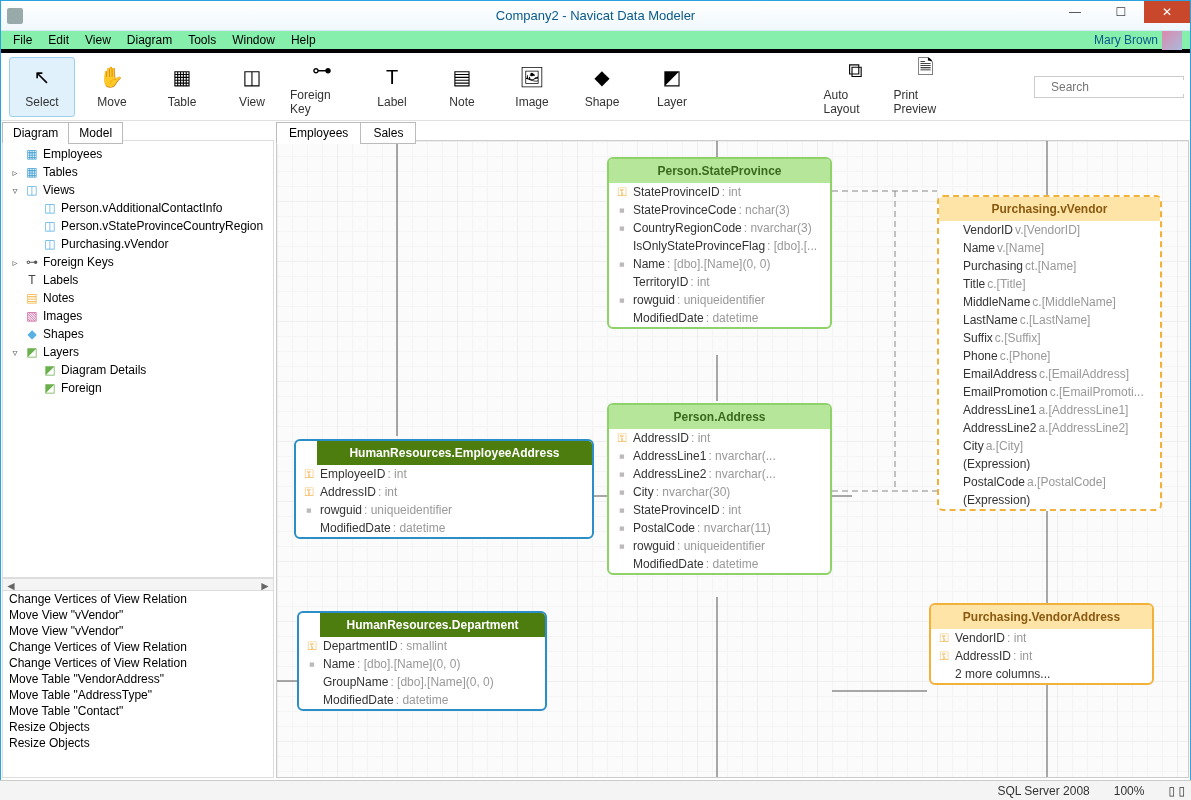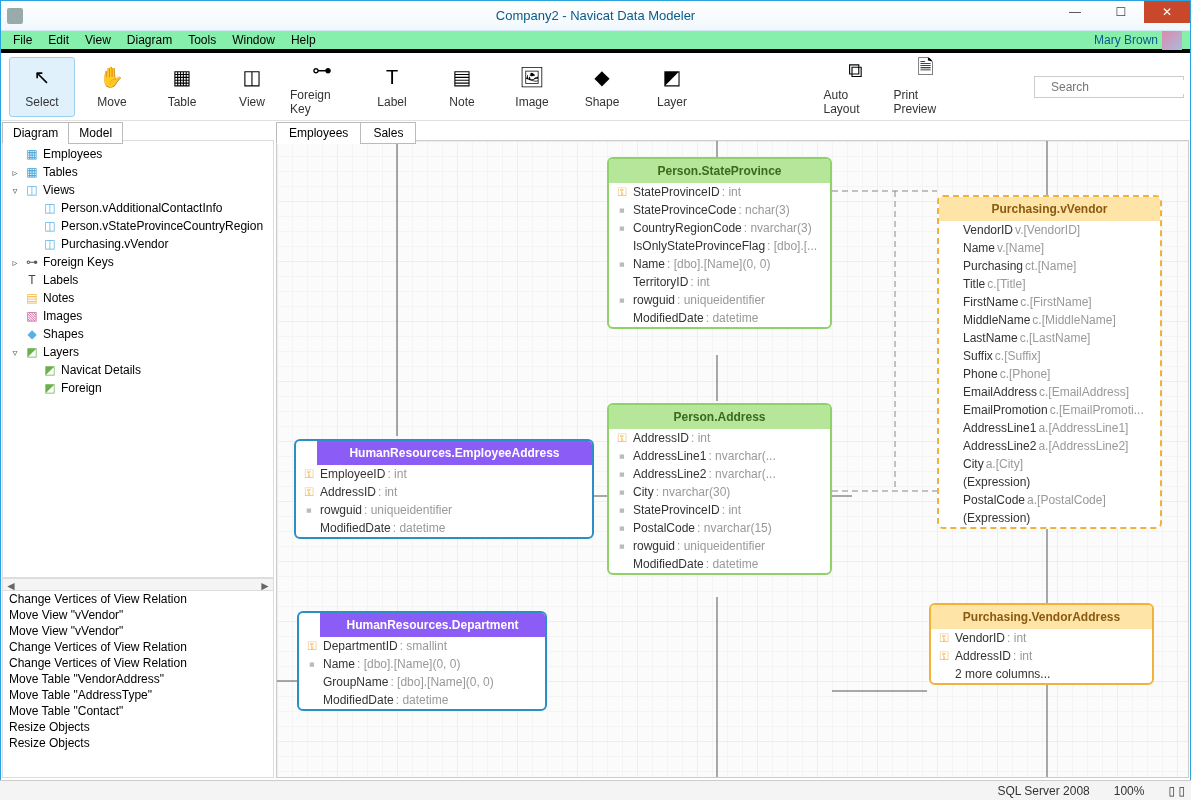--- a/index.html
+++ b/index.html
@@ -41,21 +41,21 @@
   background-color:#fbfbfb;
   background-image:linear-gradient(#eee 1px,transparent 1px),linear-gradient(90deg,#eee 1px,transparent 1px),linear-gradient(#f4f4f4 1px,transparent 1px),linear-gradient(90deg,#f4f4f4 1px,transparent 1px);
   background-size:60px 60px,60px 60px,15px 15px,15px 15px;
 }
 .entity { position:absolute; background:#fff; border-radius:6px; overflow:hidden;}
 .entity .ehdr { text-align:center; padding:5px 16px; font-weight:bold; color:#fff;}
 .entity .erow { display:flex; align-items:center; padding:2px 6px; font-size:12px;}
 .entity .ricon { width:14px; height:14px; margin-right:4px; display:flex; align-items:center; justify-content:center;}
 .entity .rname { color:#333;}
 .entity .rtype { color:#999; margin-left:2px;}
-.blue { border:2px solid #2c8ec7;} .blue .ehdr{ background:#8b5cf6;margin-left:21px;}
+.blue { border:2px solid #2c8ec7;} .blue .ehdr{ background:#4d7c0f;margin-left:21px;}
 .green { border:2px solid #8fd26a;} .green .ehdr{ background:#b6e699; color:#3a6a1d;}
 .orange { border:2px solid #f2b23a;} .orange .ehdr{ background:#ffe4a8; color:#8a5a10;}
 .orange.dashed { border-style:dashed;}
 .statusbar { position:absolute; bottom:0; left:0; right:0; height:20px; background:#f4f4f4; border-top:1px solid #ccc; display:flex; align-items:center; justify-content:flex-end; padding:0 6px; font-size:11px; color:#333;}
 .statusbar span{ margin-left:24px;}
 .key { color:#f0a020;}
 .diamond { color:#bbb; transform:rotate(45deg); display:inline-block; font-size:8px;}
 svg.conn { position:absolute; top:0; left:0; width:100%; height:100%; pointer-events:none;}
 </style>
 </head>
@@ -204,21 +204,21 @@
         <span>Shapes</span>
       </div>
       <div class="tnode" style="padding-left: 6px;">
         <span class="exp">▿</span>
         <span class="ticon2" style="color:#6ab04c">◩</span>
         <span>Layers</span>
       </div>
       <div class="tnode" style="padding-left: 24px;">
         <span class="exp"></span>
         <span class="ticon2" style="color:#6ab04c">◩</span>
-        <span>Navicat Details</span>
+        <span>Diagram Details</span>
       </div>
       <div class="tnode" style="padding-left: 24px;">
         <span class="exp"></span>
         <span class="ticon2" style="color:#6ab04c">◩</span>
         <span>Foreign</span>
       </div>
     </div>
   <div class="hist">
     <div class="scrollhint">
         <span>◄</span>
@@ -352,21 +352,21 @@
           <span class="diamond">◆</span>
         </span>
         <span class="rname">StateProvinceID</span>
         <span class="rtype">: int</span>
       </div>
       <div class="erow">
         <span class="ricon">
           <span class="diamond">◆</span>
         </span>
         <span class="rname">PostalCode</span>
-        <span class="rtype">: nvarchar(15)</span>
+        <span class="rtype">: nvarchar(11)</span>
       </div>
       <div class="erow">
         <span class="ricon">
           <span class="diamond">◆</span>
         </span>
         <span class="rname">rowguid</span>
         <span class="rtype">: uniqueidentifier</span>
       </div>
       <div class="erow">
         <span class="ricon"></span>
@@ -444,25 +444,20 @@
       </div>
       <div class="erow">
         <span class="ricon"></span>
         <span class="rname">Purchasing</span>
         <span class="rtype">  ct.[Name]</span>
       </div>
       <div class="erow">
         <span class="ricon"></span>
         <span class="rname">Title</span>
         <span class="rtype">  c.[Title]</span>
-      </div>
-      <div class="erow">
-        <span class="ricon"></span>
-        <span class="rname">FirstName</span>
-        <span class="rtype">  c.[FirstName]</span>
       </div>
       <div class="erow">
         <span class="ricon"></span>
         <span class="rname">MiddleName</span>
         <span class="rtype">  c.[MiddleName]</span>
       </div>
       <div class="erow">
         <span class="ricon"></span>
         <span class="rname">LastName</span>
         <span class="rtype">  c.[LastName]</span>

